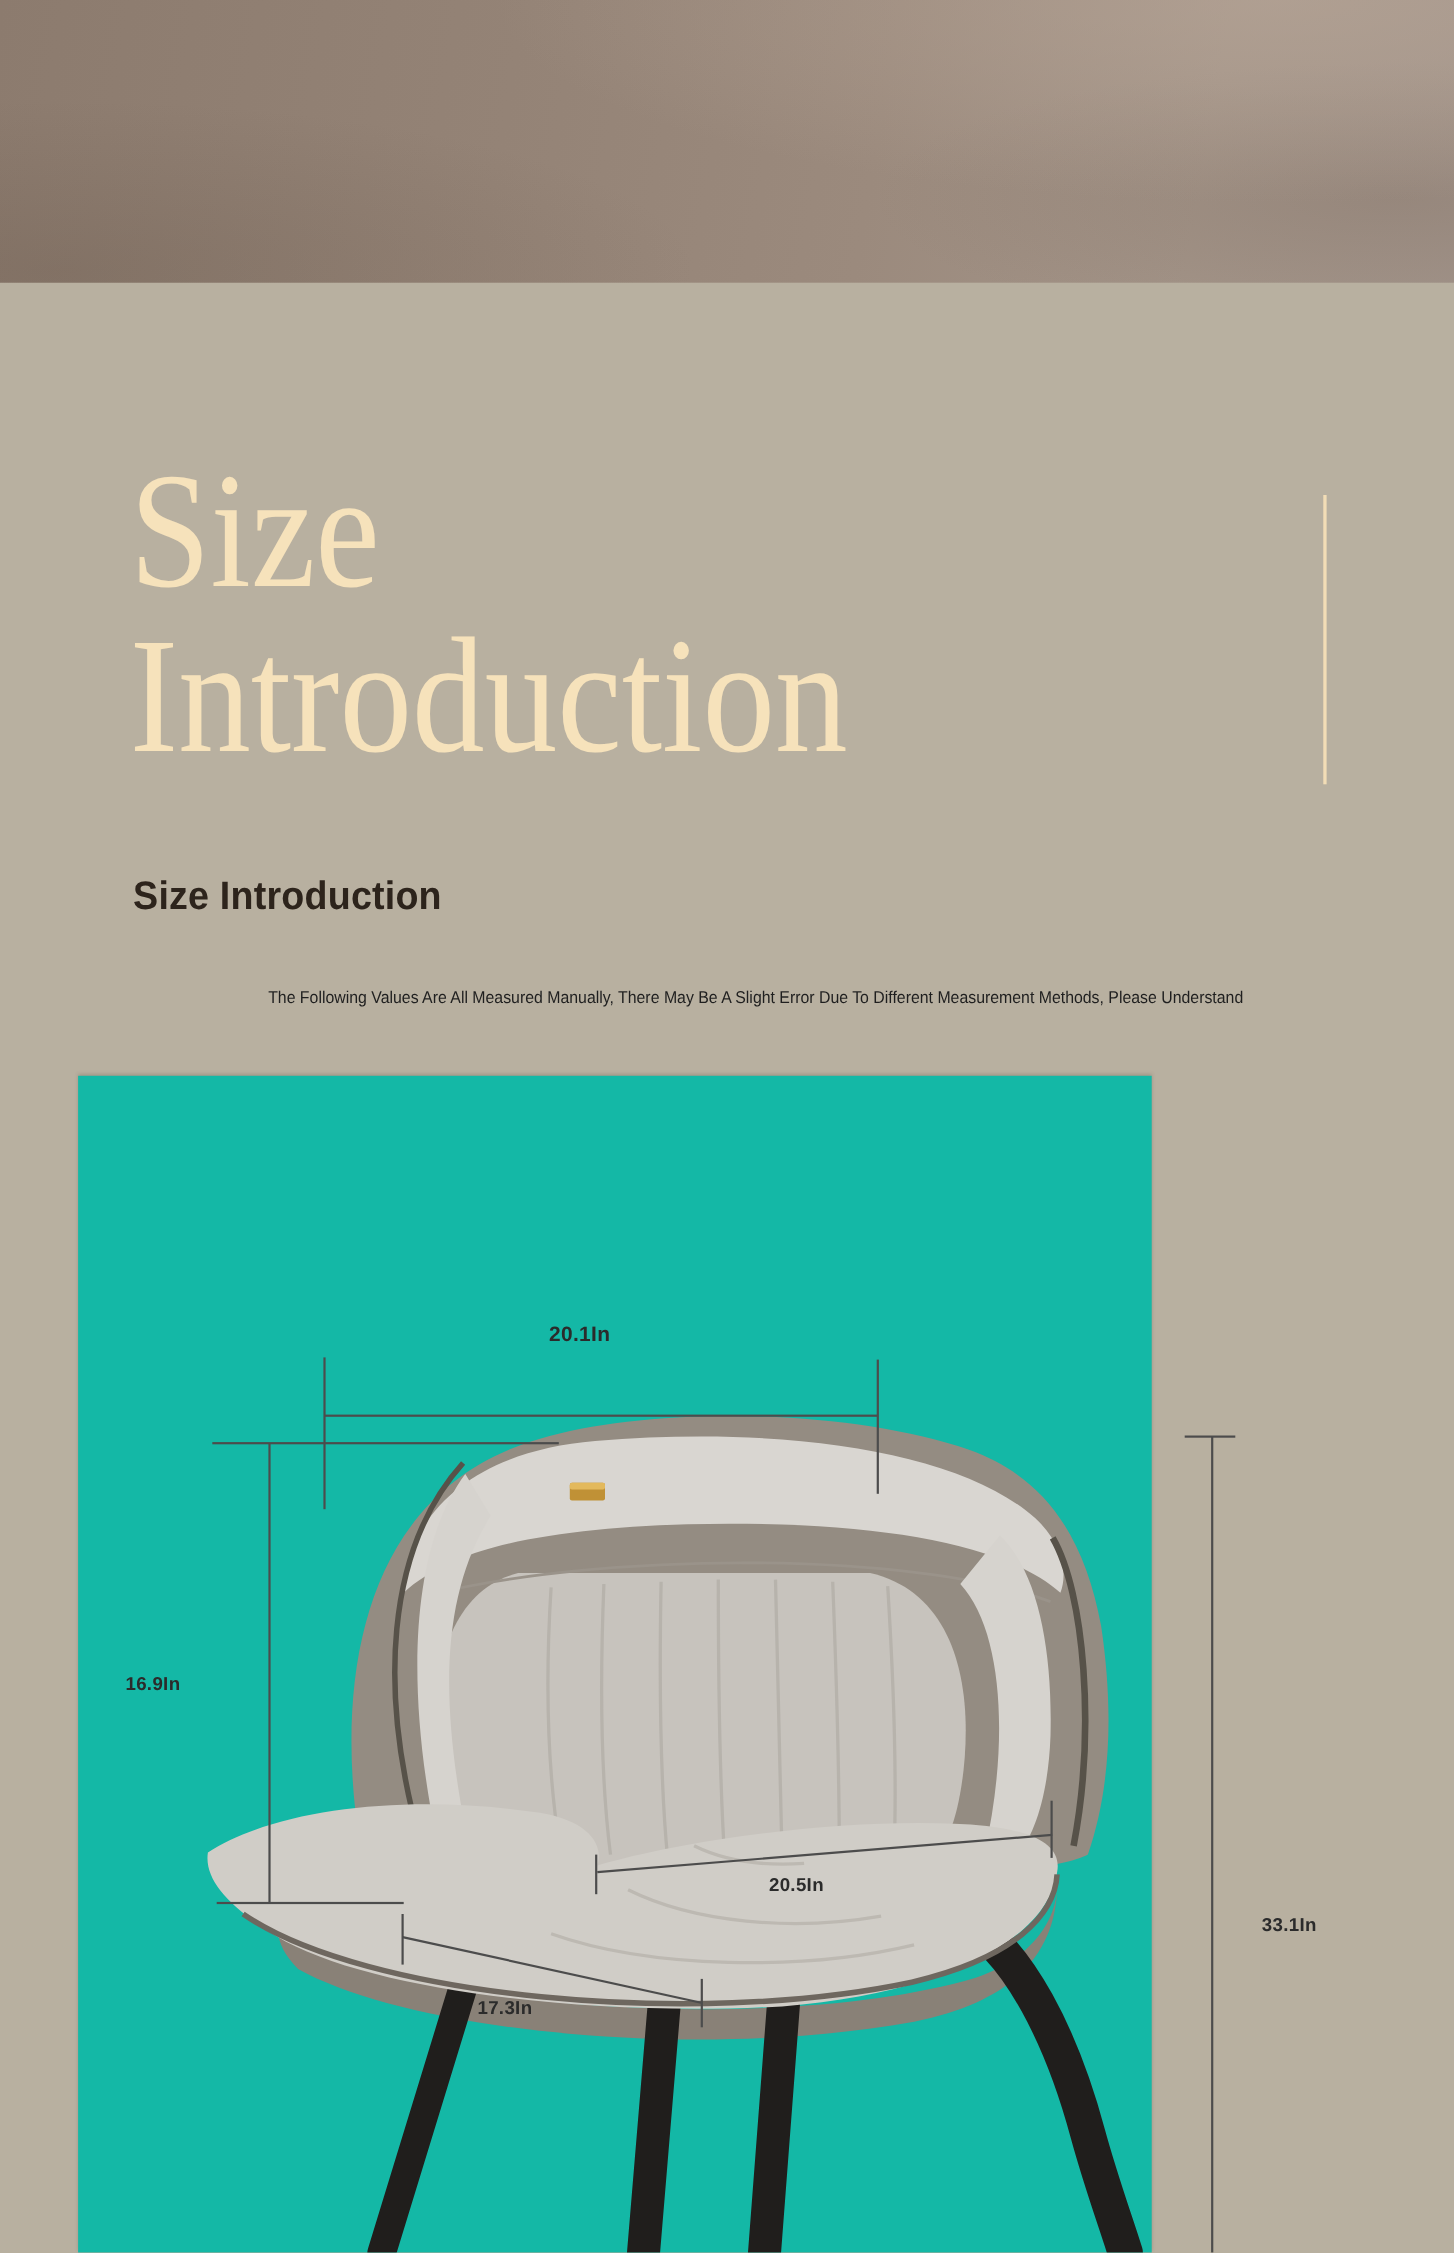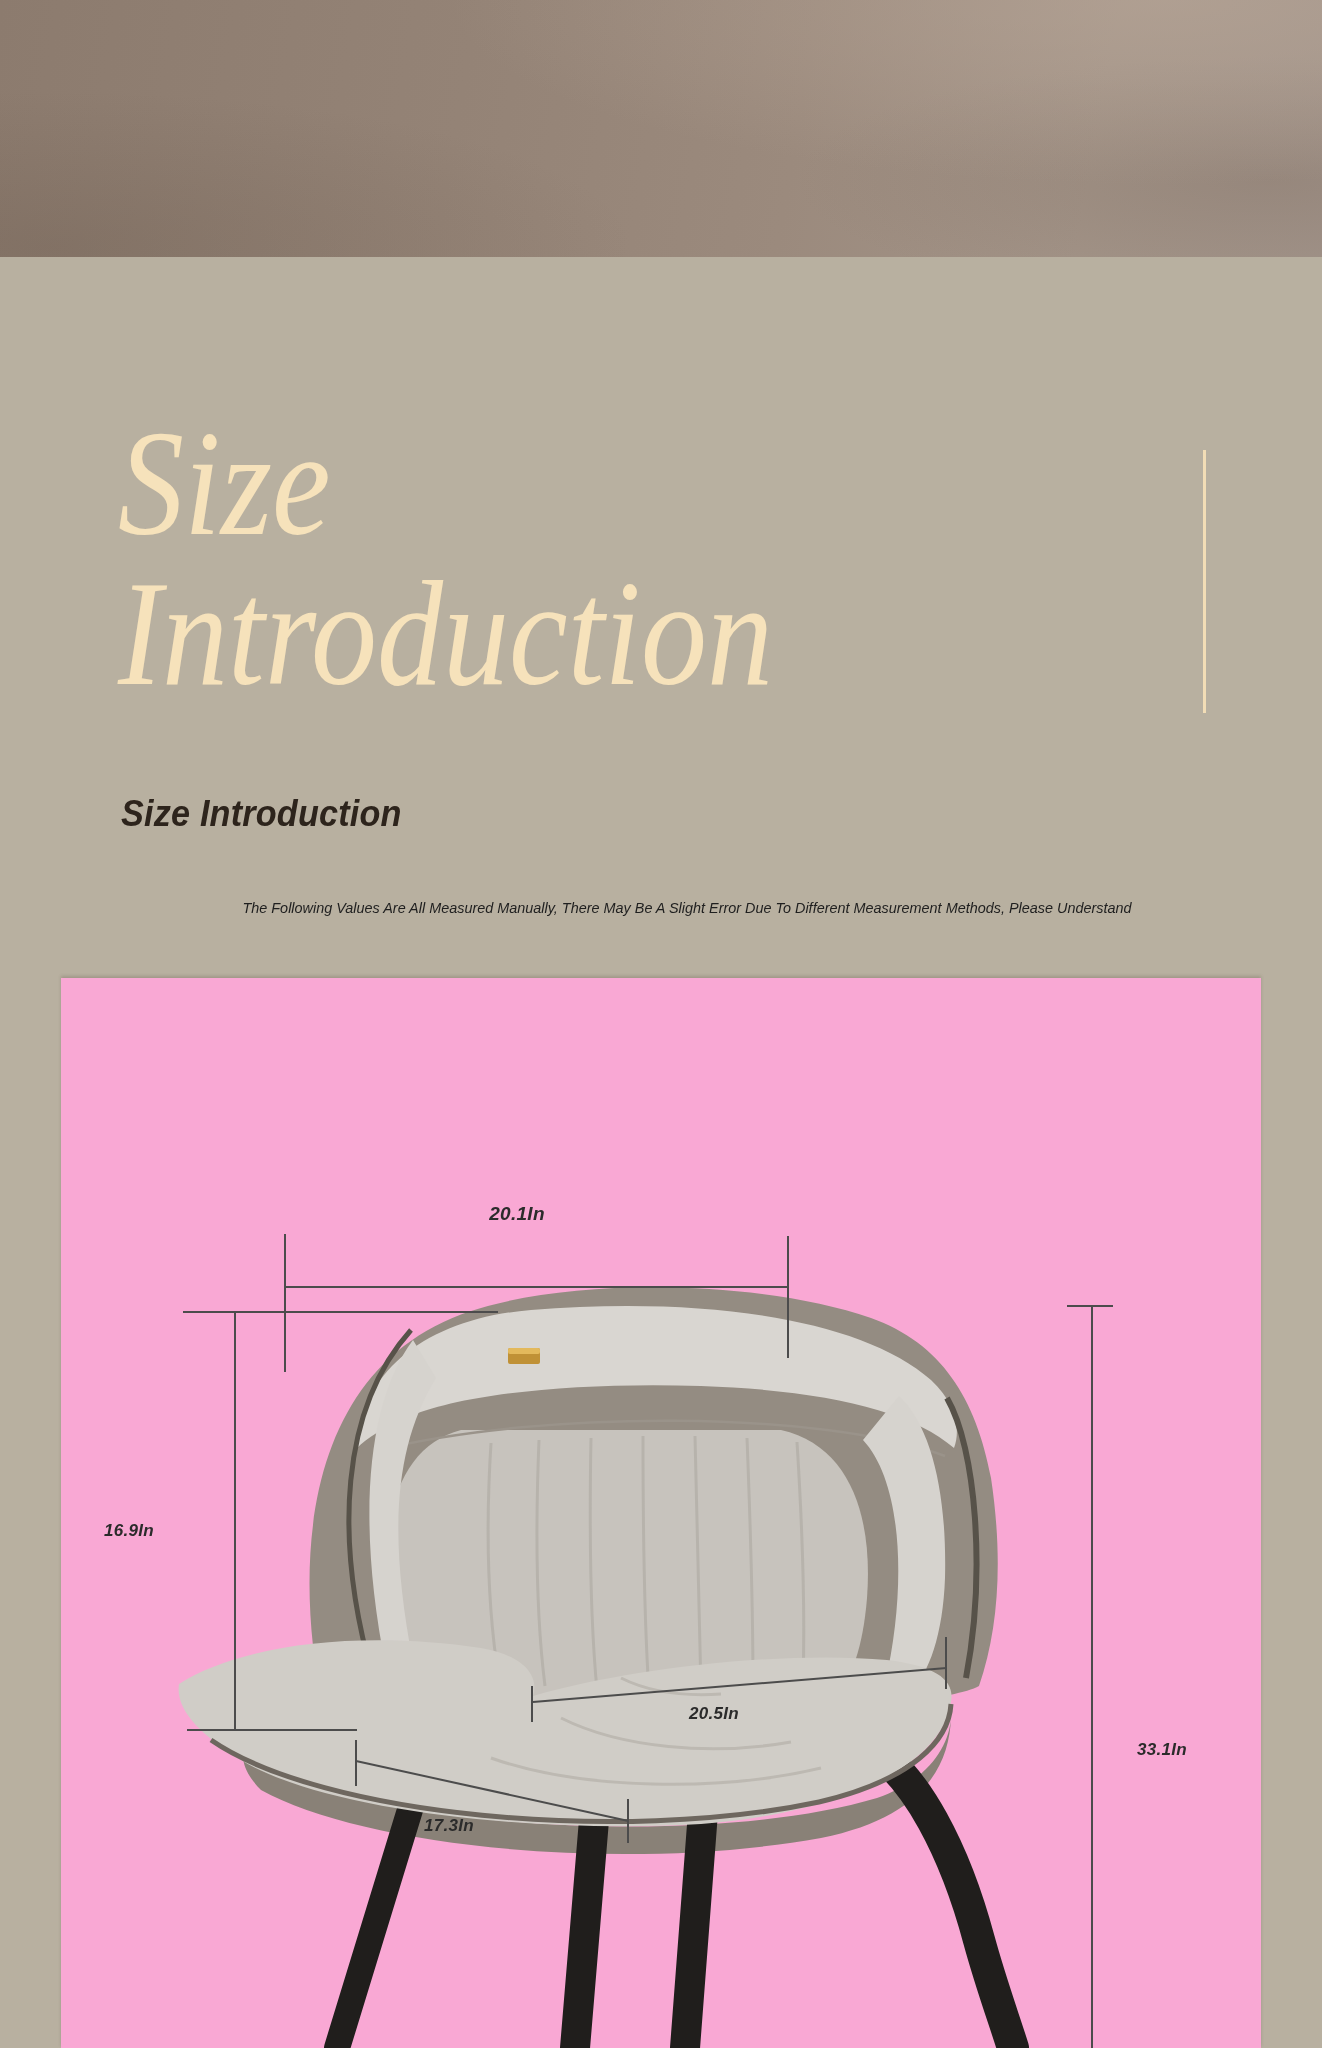--- a/index.html
+++ b/index.html
@@ -1,17 +1,17 @@
 <!DOCTYPE html>
 <html><head>
 <meta charset="utf-8">
 <style>
   html,body{margin:0;padding:0;background:#b8b0a0;}
   .page{position:relative;width:1322px;height:2048px;overflow:hidden;
-        font-family:"Liberation Sans",sans-serif;background:#b8b0a0;font-style:italic;}
+        font-family:"Liberation Sans",sans-serif;background:#b8b0a0;}
 
   
   .banner{position:absolute;left:0;top:0;width:1322px;height:257px;
     background:
       radial-gradient(90% 120% at 88% 0%, rgba(186,168,153,.55), rgba(186,168,153,0) 60%),
       radial-gradient(80% 110% at 4% 96%, rgba(104,88,76,.30), rgba(104,88,76,0) 55%),
       radial-gradient(60% 80% at 96% 70%, rgba(120,102,90,.28), rgba(120,102,90,0) 60%),
       linear-gradient(100deg,#8c7b6e 0%,#948376 35%,#9b8a7d 60%,#a39488 82%,#a2948a 100%);}
 
   
@@ -22,21 +22,21 @@
 
   
   .sec-title{position:absolute;left:121px;top:793px;margin:0;font-size:36px;font-weight:bold;
              color:#2d241c;letter-spacing:.2px;transform:scaleX(.95);transform-origin:left top;
              white-space:nowrap;}
   .sec-sub{position:absolute;left:42px;top:899px;width:1290px;margin:0;text-align:center;
            font-size:15.5px;color:#1f1f1f;transform:scaleX(.93);transform-origin:center top;
            white-space:nowrap;}
 
   
-  .card{position:absolute;left:61px;top:978px;width:1200px;height:1070px;background:#f9a8d4;
+  .card{position:absolute;left:71px;top:978px;width:976px;height:1070px;background:#14b8a6;
         box-shadow:0 -2px 3px rgba(90,80,64,.25);}
   .card svg{position:absolute;left:0;top:0;}
 
   
   .dl{position:absolute;background:#4c4c4c;}
   .dlab{position:absolute;font-weight:bold;color:#2b2b2b;font-size:17px;letter-spacing:.3px;}
 
   .t-line{left:224px;top:308px;width:503px;height:2px;}
   .t-tick-l{left:223px;top:256px;width:2px;height:138px;}
   .t-tick-r{left:726px;top:258px;width:2px;height:122px;}

